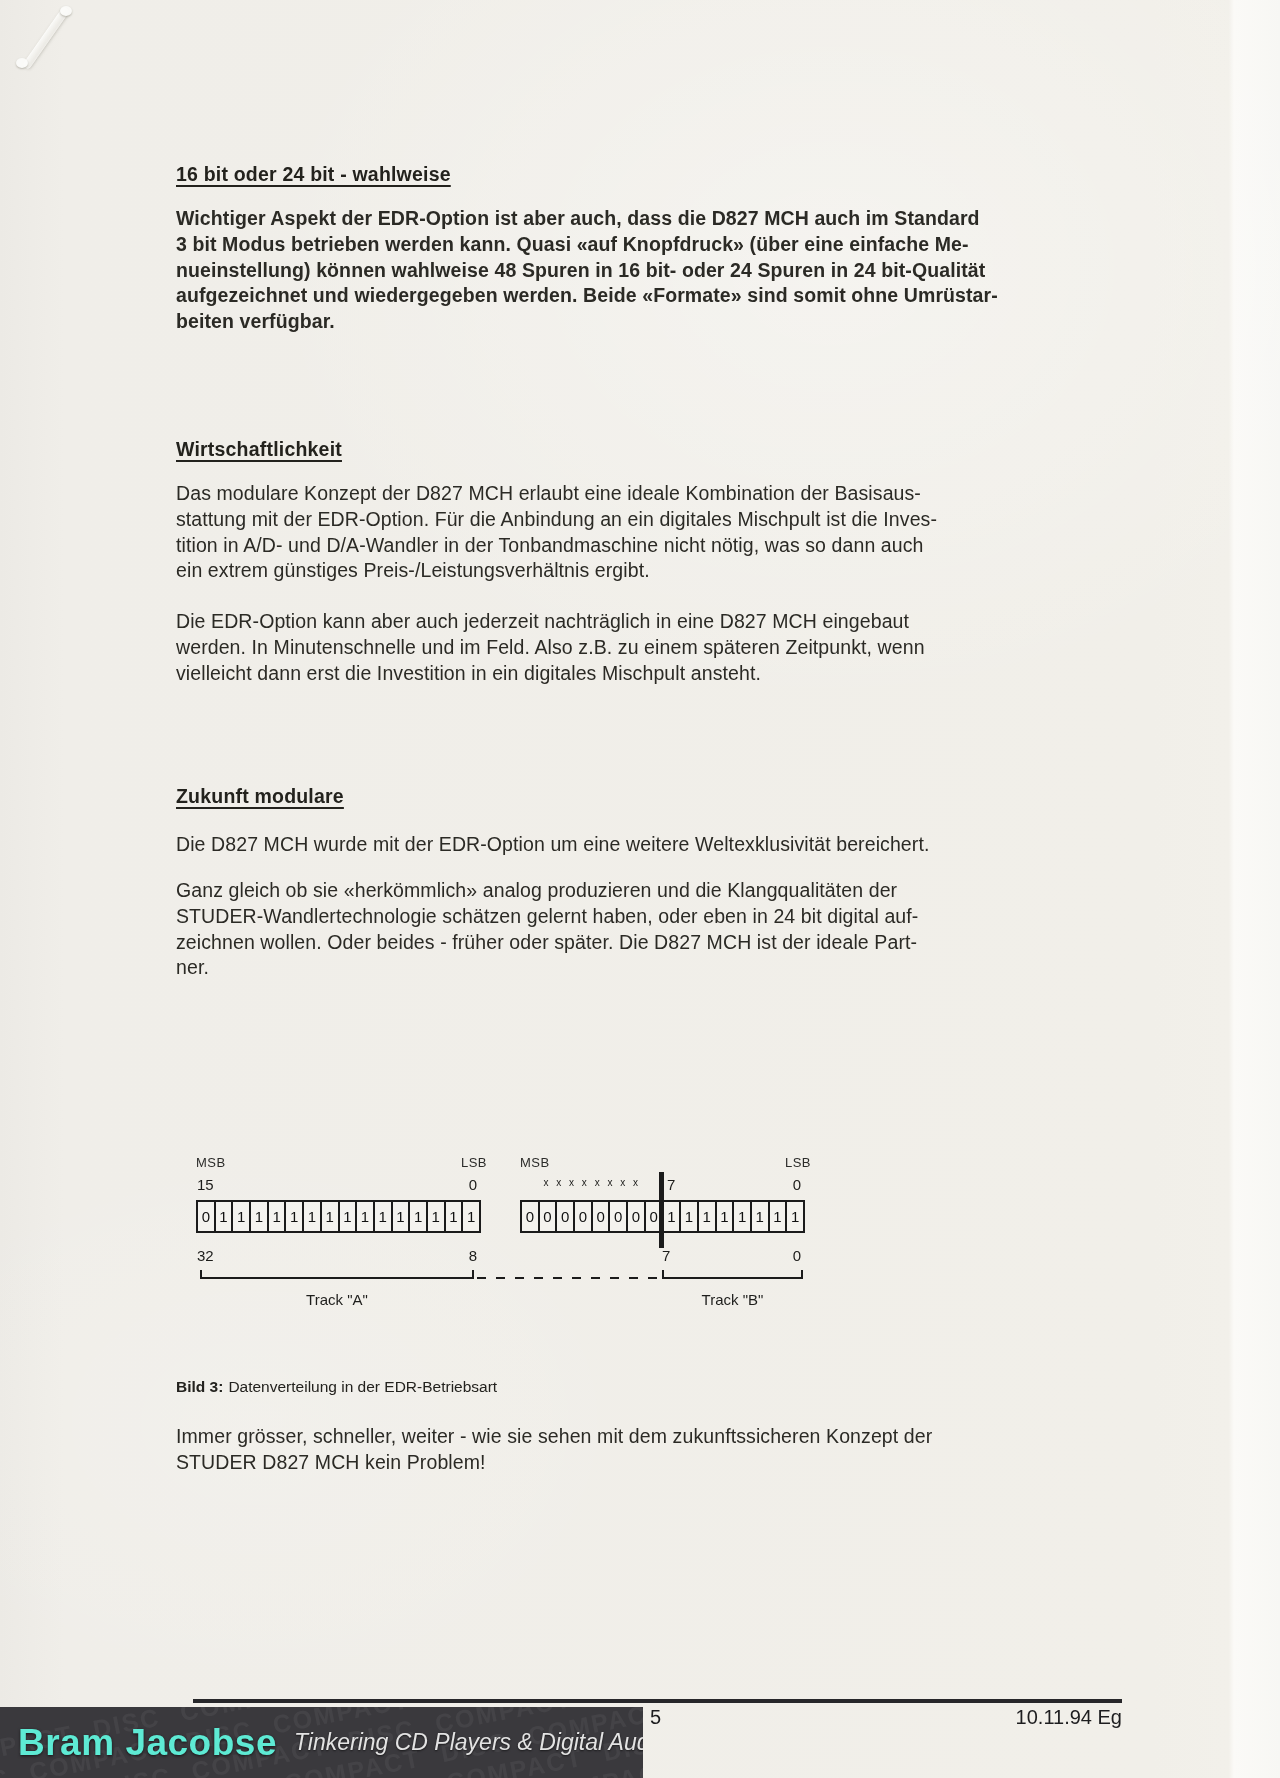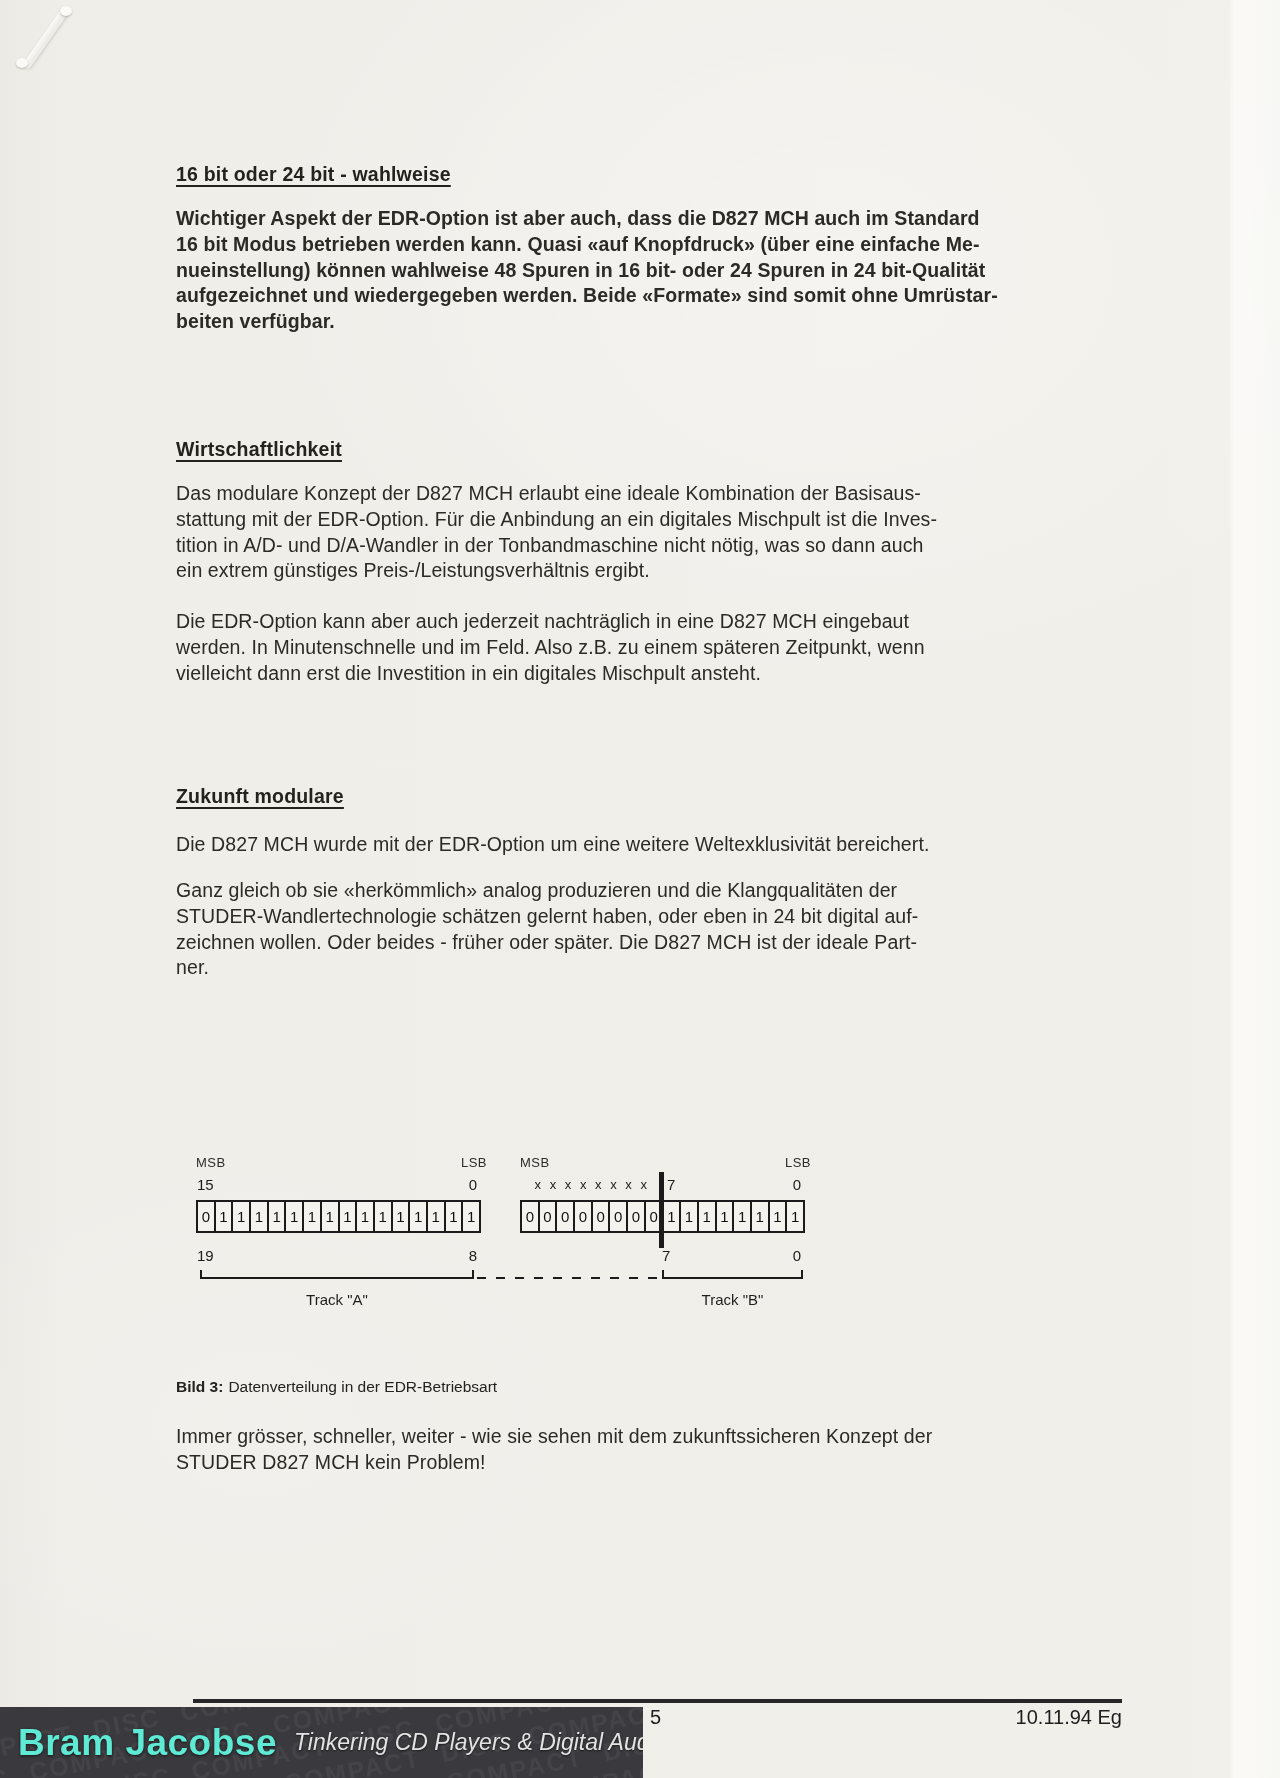--- a/index.html
+++ b/index.html
@@ -40,21 +40,21 @@
 
   
   .figure{position:absolute;left:196px;top:1150px;width:612px;height:175px;color:#1c1c1a;}
   .blk{position:absolute;top:0;width:285px;height:175px;}
   .blk-a{left:0;}
   .blk-b{left:324px;}
   .lbl-row{position:absolute;top:5px;left:0;right:-6px;display:flex;justify-content:space-between;
     font-size:13px;letter-spacing:.5px;color:#2c2c2a;align-items:flex-end;}
   .idx-row{position:absolute;top:26px;left:1px;right:4px;display:flex;justify-content:space-between;
     font-size:15px;}
-  .xrow{position:absolute;top:27px;left:4px;width:136px;text-align:center;font-size:13px;letter-spacing:2.5px;}
+  .xrow{position:absolute;top:27px;left:4px;width:136px;text-align:center;font-size:10px;letter-spacing:2.5px;}
   .idx7t{position:absolute;top:26px;left:147px;font-size:15px;}
   .idx0t{position:absolute;top:26px;right:4px;font-size:15px;}
   .cells{position:absolute;top:50px;left:0;display:flex;}
   .cellgroup{display:flex;}
   .cellgroup + .cellgroup{margin-left:-2px;}
   .bit-cell{box-sizing:border-box;width:19.7px;height:33px;border:2px solid #1b1b1b;
     margin-left:-2px;display:flex;align-items:center;justify-content:center;
     font-size:15px;color:#111;background:rgba(255,255,255,0.25);}
   .bit-cell:first-child{margin-left:0;}
   .divider{position:absolute;left:139px;top:22px;width:5px;height:76px;background:#1b1b1b;}
@@ -94,21 +94,21 @@
 
 <div class="page">
 
   <div class="staple"></div>
   <div class="staple-dot d1"></div>
   <div class="staple-dot d2"></div>
 
   <div class="heading h-16bit">16 bit oder 24 bit - wahlweise</div>
   <div class="para p-1">
       <div class="line">Wichtiger Aspekt der EDR-Option ist aber auch, dass die D827 MCH auch im Standard</div>
-      <div class="line">16 bit Modus betrieben werden kann. Quasi «auf Knopfdruck» (über eine einfache Me-</div>
+      <div class="line">3 bit Modus betrieben werden kann. Quasi «auf Knopfdruck» (über eine einfache Me-</div>
       <div class="line">nueinstellung) können wahlweise 48 Spuren in 16 bit- oder 24 Spuren in 24 bit-Qualität</div>
       <div class="line">aufgezeichnet und wiedergegeben werden. Beide «Formate» sind somit ohne Umrüstar-</div>
       <div class="line">beiten verfügbar.</div>
     </div>
 
   <div class="heading h-wirtschaft">Wirtschaftlichkeit</div>
   <div class="para p-2">
       <div class="line">Das modulare Konzept der D827 MCH erlaubt eine ideale Kombination der Basisaus-</div>
       <div class="line">stattung mit der EDR-Option. Für die Anbindung an ein digitales Mischpult ist die Inves-</div>
       <div class="line">tition in A/D- und D/A-Wandler in der Tonbandmaschine nicht nötig, was so dann auch</div>
@@ -156,21 +156,21 @@
             <div class="bit-cell">1</div>
             <div class="bit-cell">1</div>
             <div class="bit-cell">1</div>
             <div class="bit-cell">1</div>
             <div class="bit-cell">1</div>
             <div class="bit-cell">1</div>
             <div class="bit-cell">1</div>
           </div>
       </div>
       <div class="idxb-row">
-        <span>19</span>
+        <span>32</span>
         <span>8</span>
       </div>
       <div class="bracket bracket-a"></div>
       <div class="track-label a">Track "A"</div>
     </div>
 
     <div class="dashes"></div>
 
     <div class="blk blk-b">
       <div class="lbl-row">

